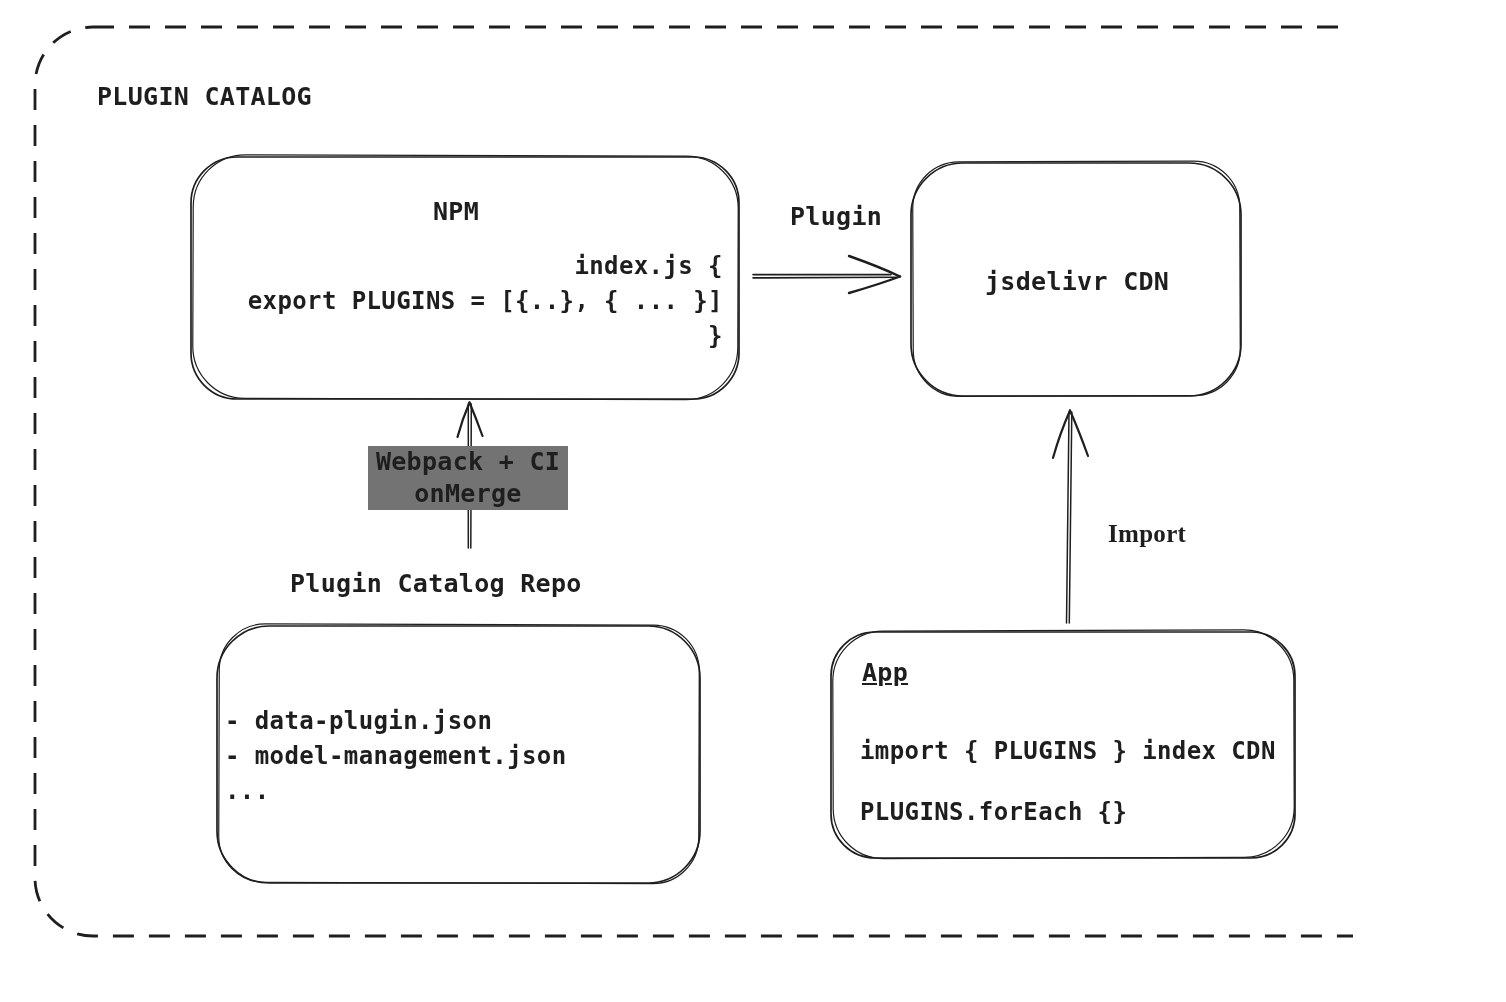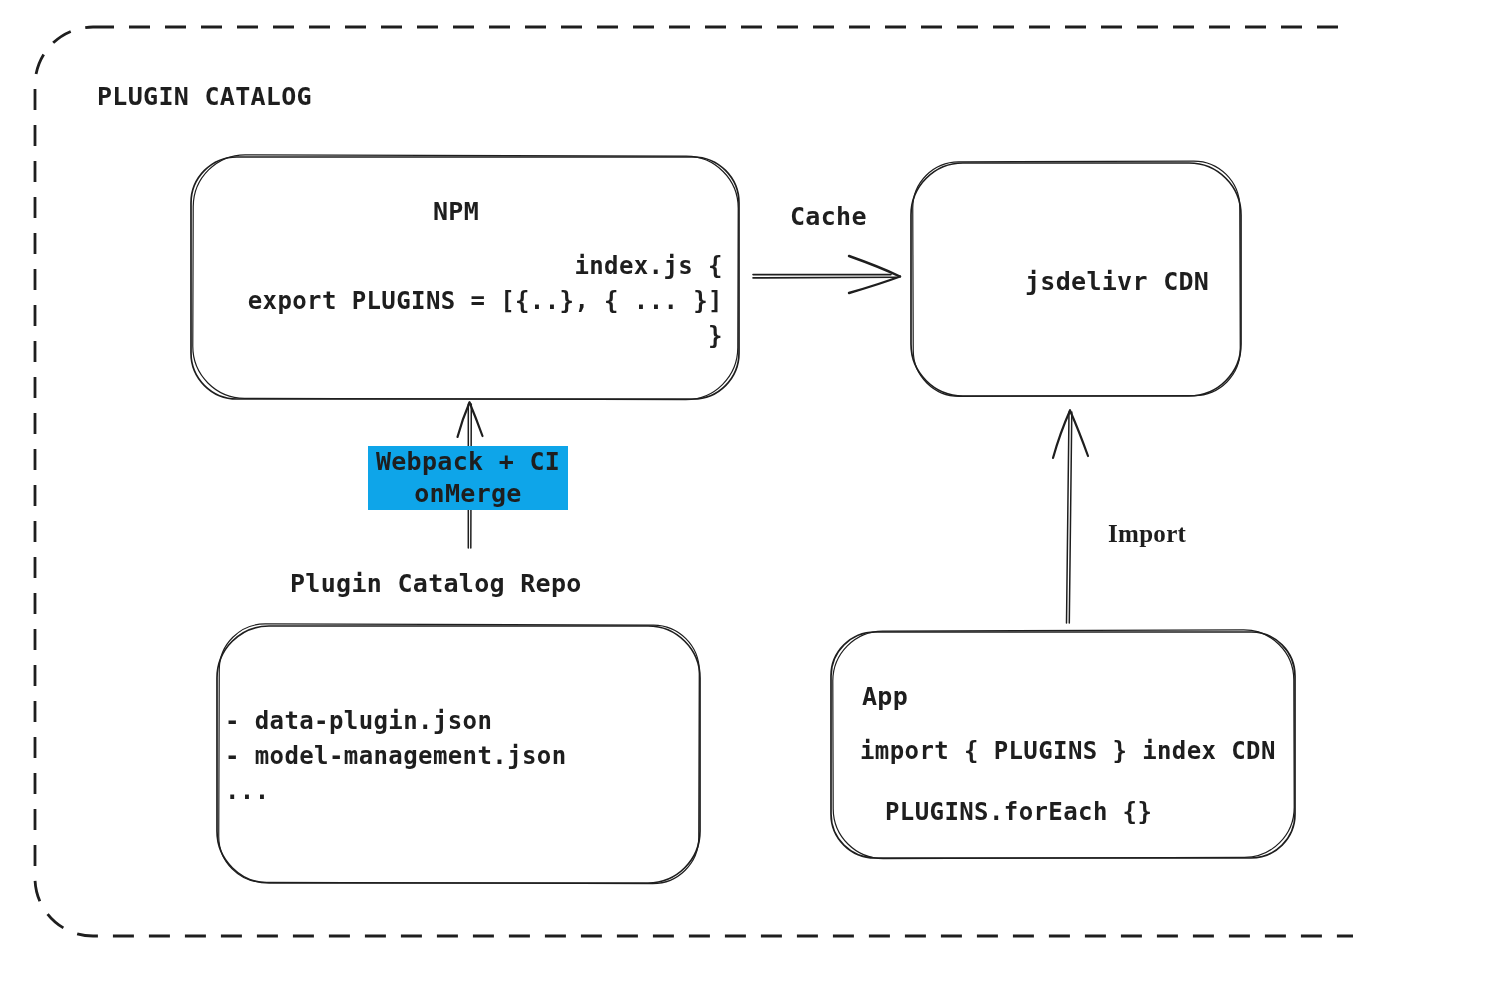--- a/index.html
+++ b/index.html
@@ -34,21 +34,21 @@
     line-height: 31px;
     letter-spacing: 0.3px;
   }
   .code {
     font-size: 24px;
     line-height: 35px;
     letter-spacing: 0.4px;
   }
   .centered {
     text-align: center;
-    background: #0ea5e9;
+    background: #737373;
     line-height: 32px;
   }
 </style>
 </head>
 <body>
 
 <div class="canvas">
 
   <svg class="shapes" width="1506" height="1002" viewBox="0 0 1506 1002">
 
@@ -96,31 +96,31 @@
     </g>
   </svg>
 
   <div class="t label" style="left:97px; top:81px;">PLUGIN CATALOG</div>
 
   <div class="t label" style="left:433px; top:196px;text-align:right;">NPM</div>
   <div class="t code" style="left:218px; top:249px;text-align:right;">index.js {
   export PLUGINS = [{..}, { ... }]
 }</div>
 
-  <div class="t label" style="left:985px; top:266px;margin-left:40px;">jsdelivr CDN</div>
+  <div class="t label" style="left:985px; top:266px;">jsdelivr CDN</div>
 
-  <div class="t label" style="left:790px; top:201px;">Cache</div>
+  <div class="t label" style="left:790px; top:201px;">Plugin</div>
 
   <div class="t label centered" style="left:368px; top:446px; width:200px;">Webpack + CI
 onMerge</div>
 
   <div class="t code" style="left:225px; top:704px;">- data-plugin.json
 - model-management.json
 ...</div>
   <div class="t label" style="left:290px; top:568px;">Plugin Catalog Repo</div>
 
-  <div class="t label" style="left:862px; top:681px;">App</div>
+  <div class="t label" style="left:862px; top:657px;text-decoration:underline;">App</div>
   <div class="t code" style="left:860px; top:734px;">import { PLUGINS } index CDN</div>
-  <div class="t code" style="left:860px; top:795px;margin-left:25px;">PLUGINS.forEach {}</div>
+  <div class="t code" style="left:860px; top:795px;">PLUGINS.forEach {}</div>
 
   <div class="t label" style="left:1108px; top:518px;font-family:Liberation Serif, serif;">Import</div>
 
 </div>
 
 </body></html>

